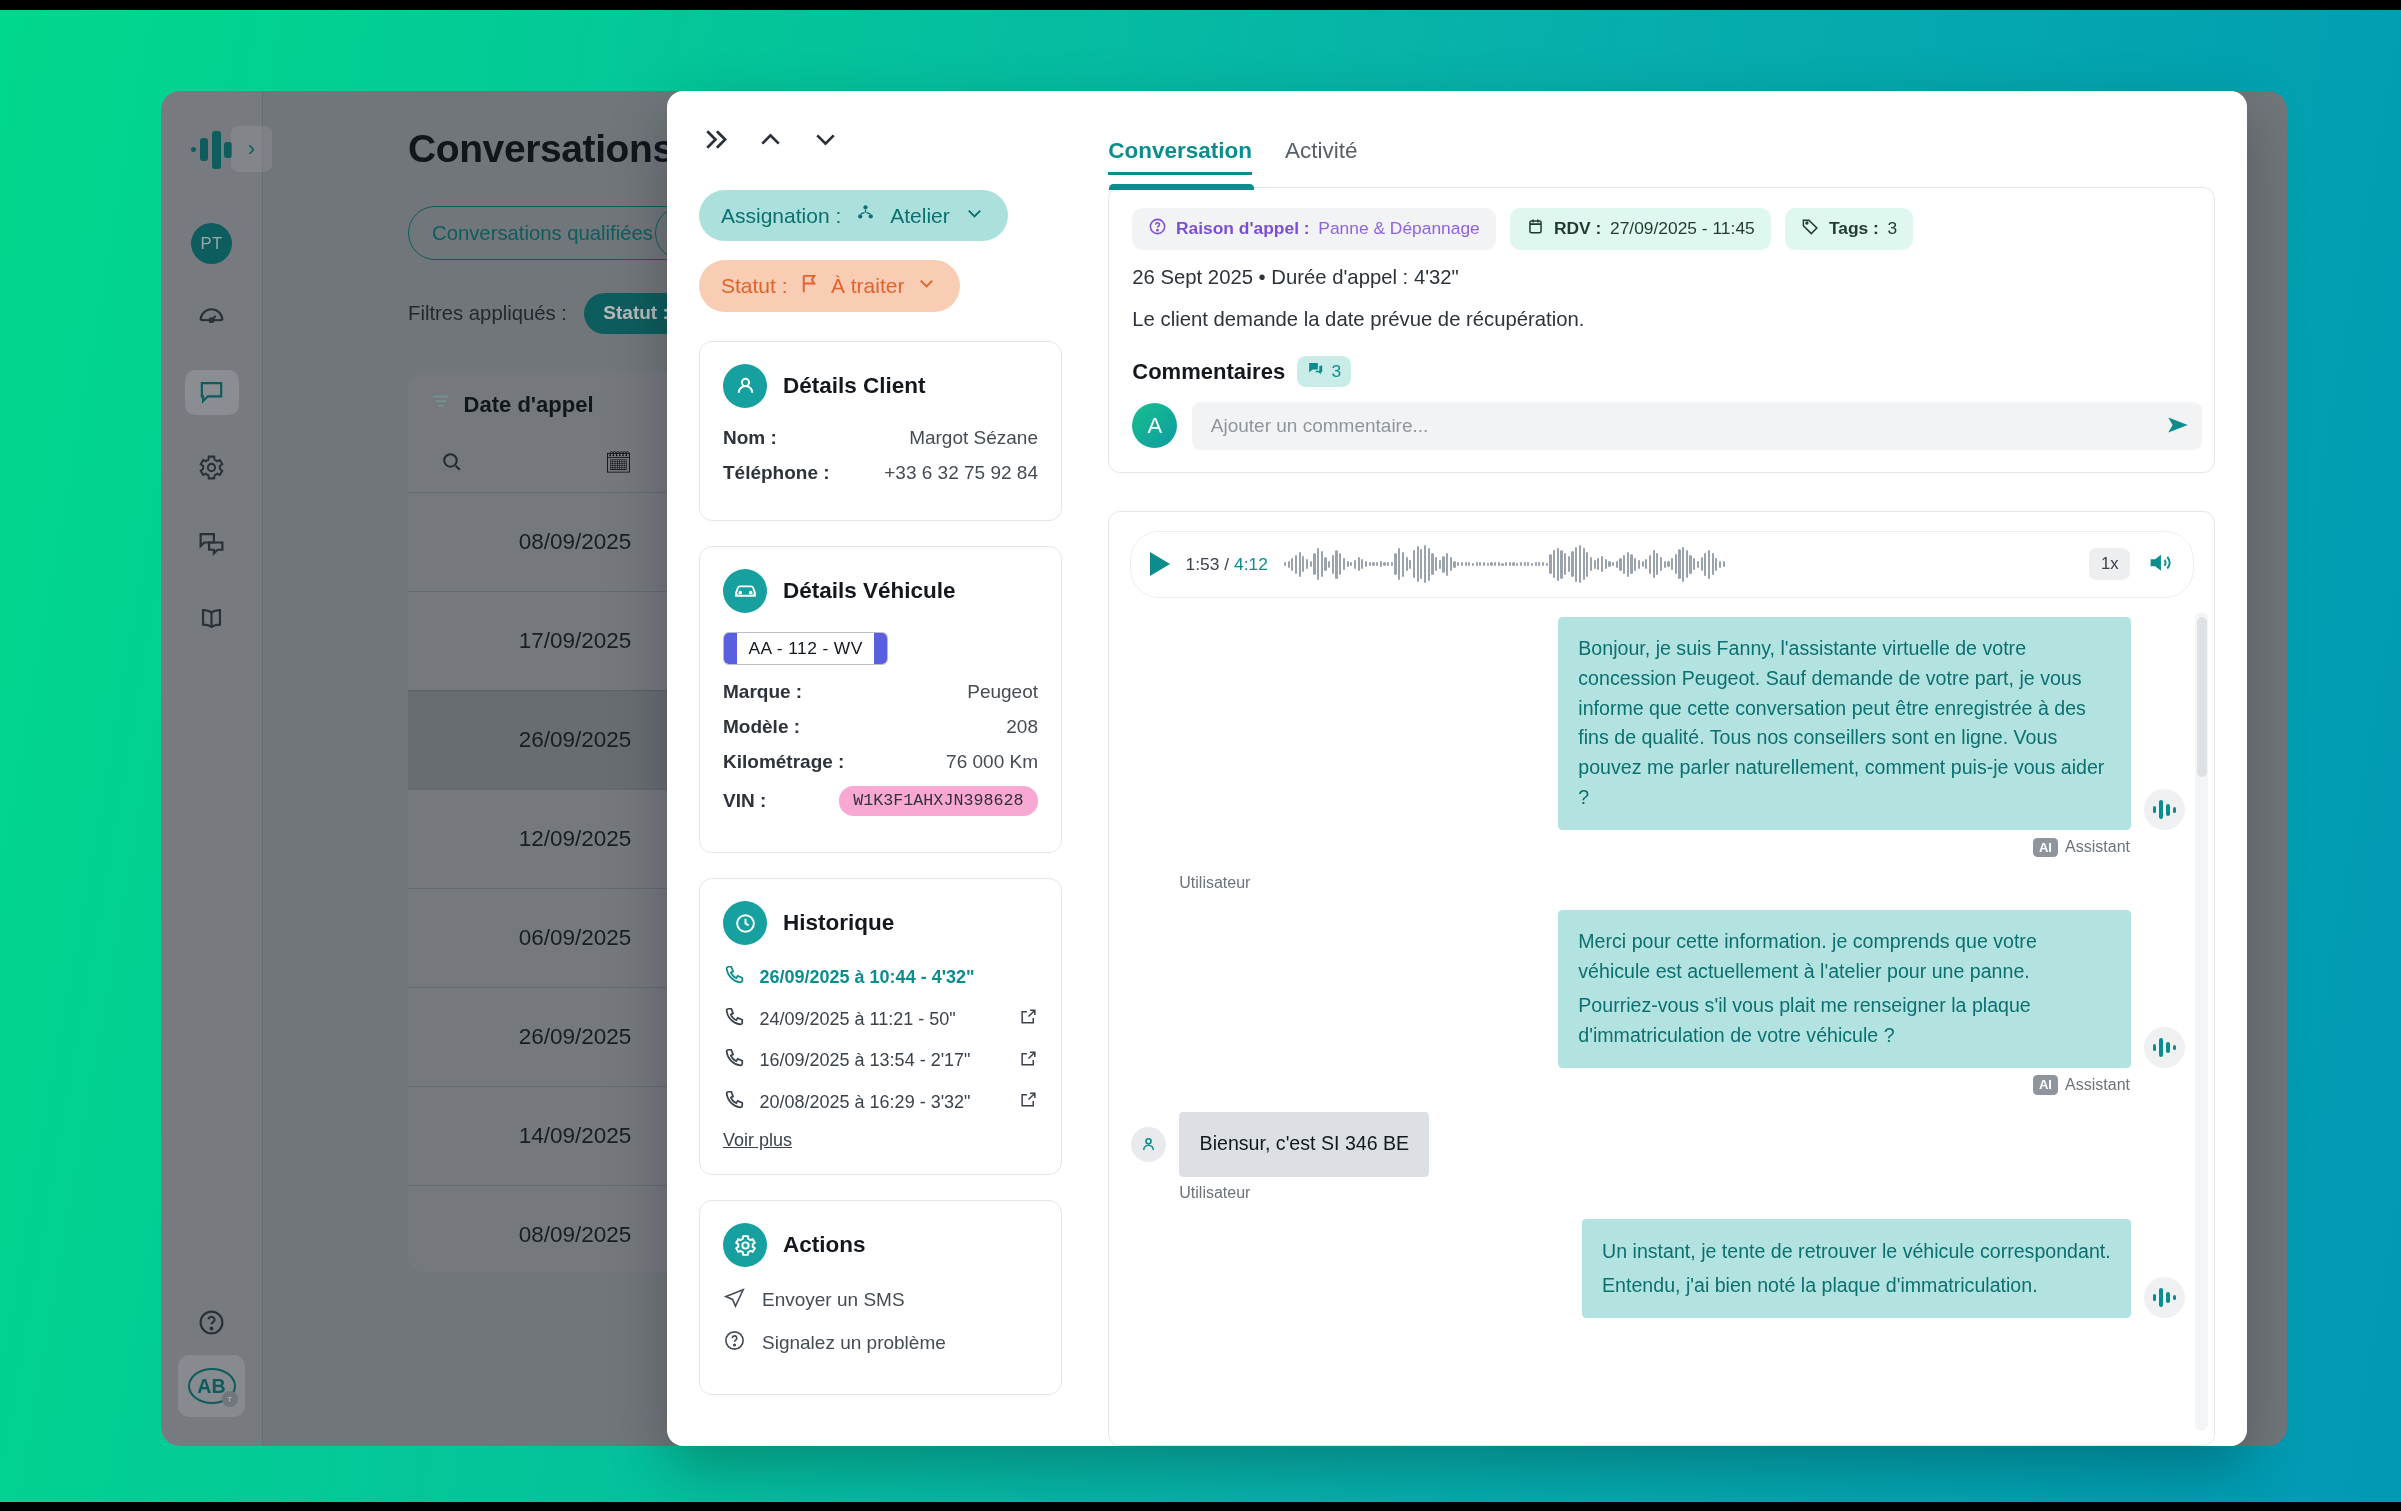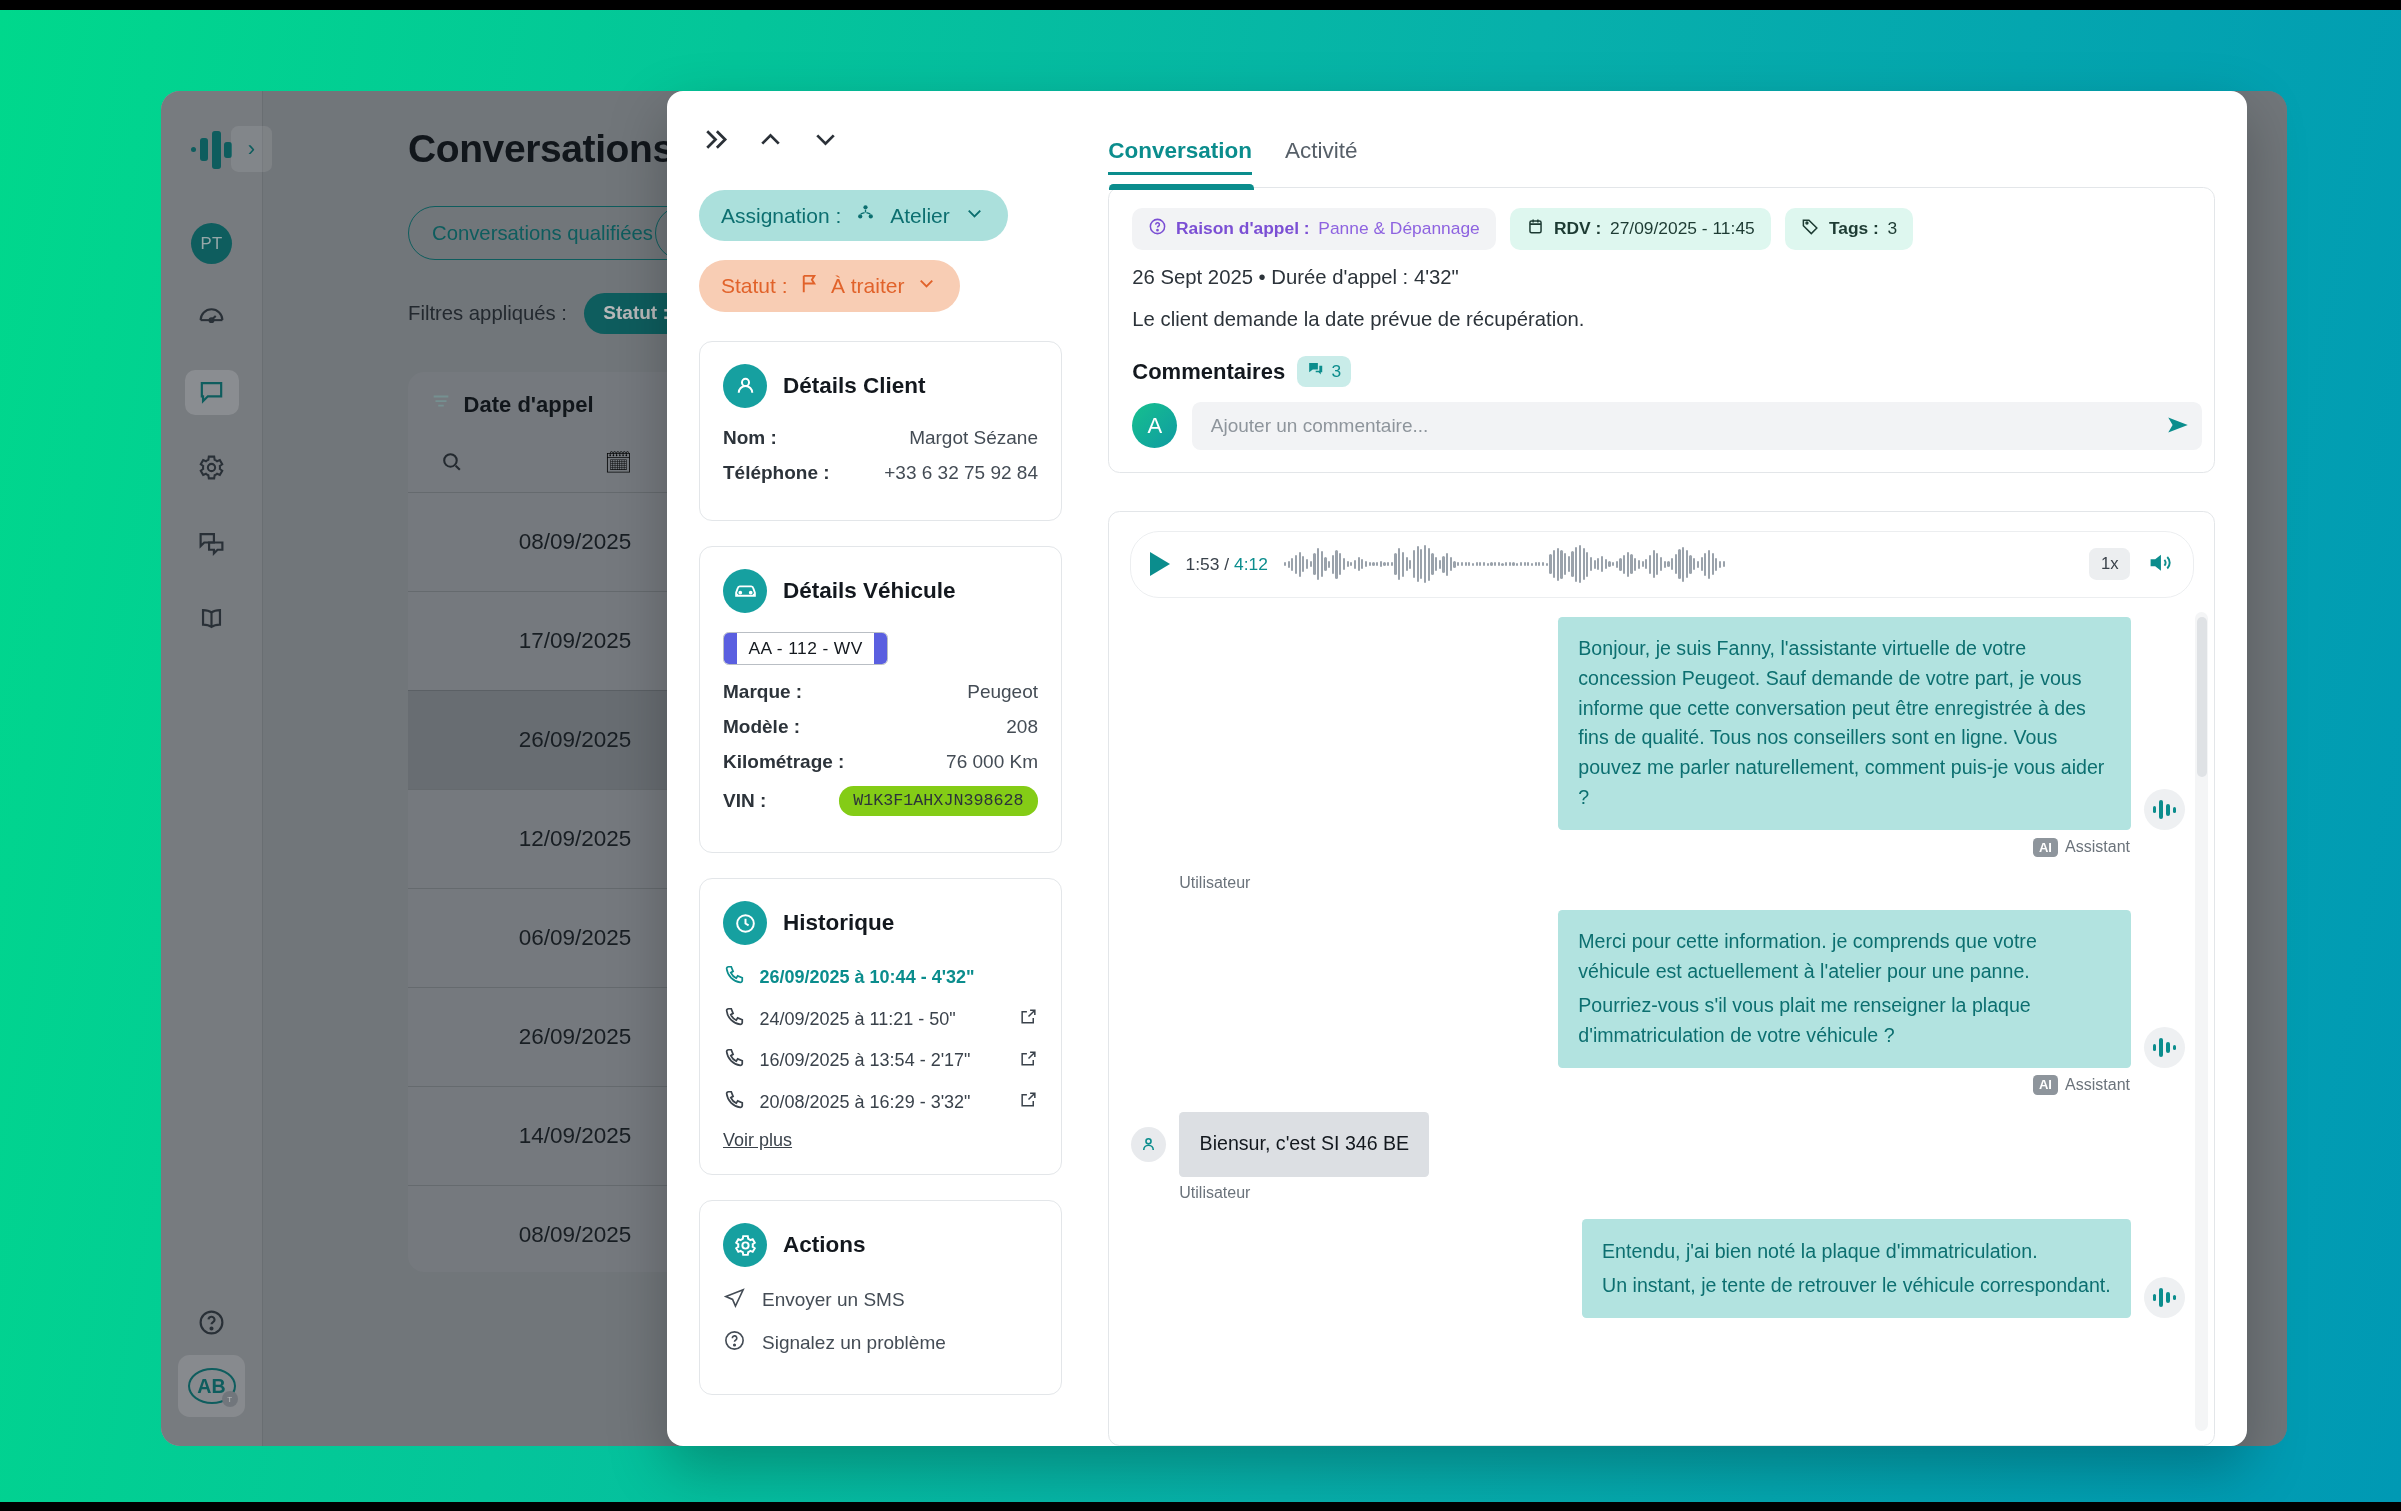--- a/index.html
+++ b/index.html
@@ -179,21 +179,21 @@
     width: 44px; height: 44px; border-radius: 50%;
     background:#16a0a0; display:flex; align-items:center; justify-content:center;
   }
   .card-ico svg { width: 25px; height: 25px; color:#fff; }
   .card-title { font-size: 22.5px; font-weight: 700; color:#13181e; }
   .kv { display:flex; justify-content:space-between; align-items:center; margin-bottom: 13px; }
   .k { font-size: 19px; font-weight: 700; color:#2c333a; }
   .v { font-size: 19px; color:#444c55; }
   .v.mono {
     font-family: "Liberation Mono", monospace; font-size: 16.7px;
-    background:#84cc16; border-radius: 14.5px; padding: 5.8px 14.5px; color:#2c333a;
+    background:#f9a8d4; border-radius: 14.5px; padding: 5.8px 14.5px; color:#2c333a;
   }
   .plate {
     display:inline-flex; align-items:stretch; height: 33px; margin-bottom: 16px;
     border:0.7px solid #b9bec4; border-radius: 5.8px; overflow:hidden; background:#fff;
   }
   .plate .eu { width: 13px; background:#5a5fe0; }
   .plate .num {
     padding: 0 11.6px; display:flex; align-items:center;
     font-size: 17.4px; color:#13181e; letter-spacing: 0.4px;
   }
@@ -949,22 +949,22 @@
                 </div>
                 <div class="bubble">
                   <p>Biensur, c'est SI 346 BE</p>
                 </div>
               </div>
               <div class="meta left">
                 <span>Utilisateur</span>
               </div>
               <div class="msg bot">
                 <div class="bubble">
+                  <p>Un instant, je tente de retrouver le véhicule correspondant.</p>
                   <p>Entendu, j'ai bien noté la plaque d'immatriculation.</p>
-                  <p>Un instant, je tente de retrouver le véhicule correspondant.</p>
                 </div>
                 <div class="b-wave">
                   <i style="height:7.3px"></i>
                   <i style="height:19px"></i>
                   <i style="height:11.6px"></i>
                   <i style="height:5.8px"></i>
                 </div>
               </div>
             </div>
           <div class="scrollbar">

